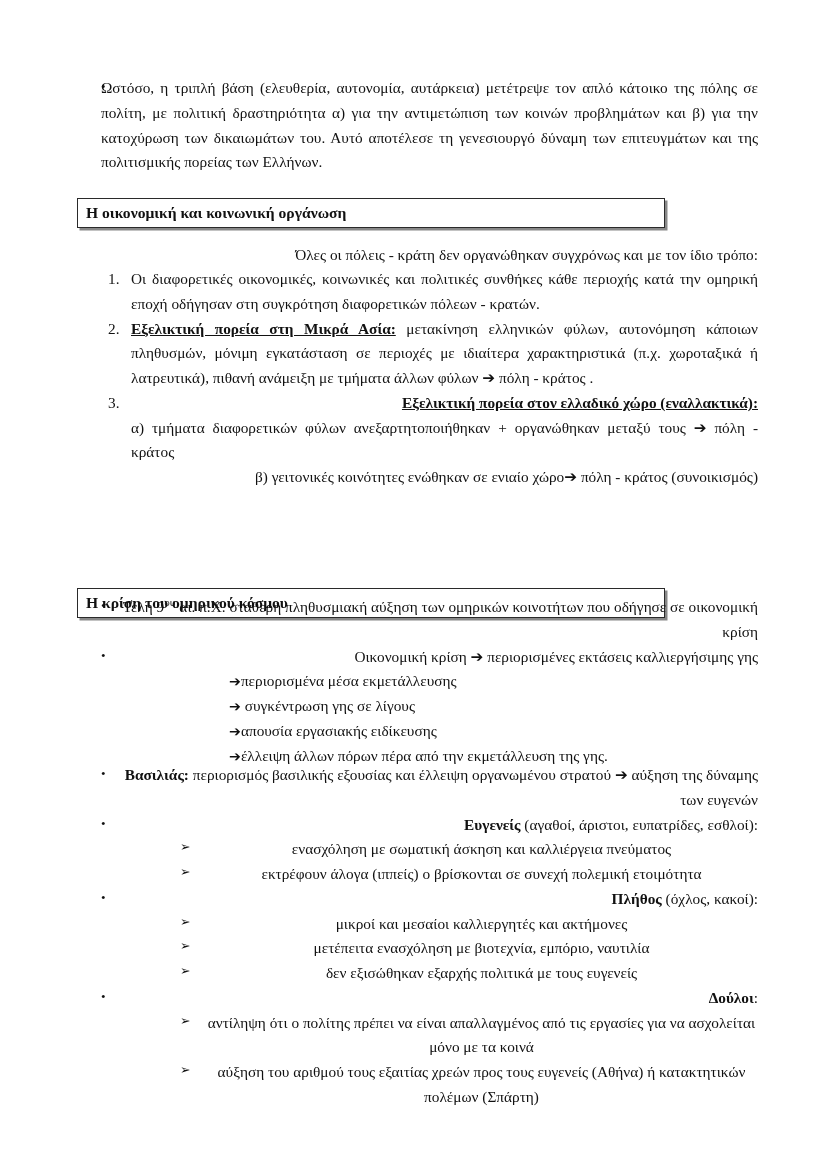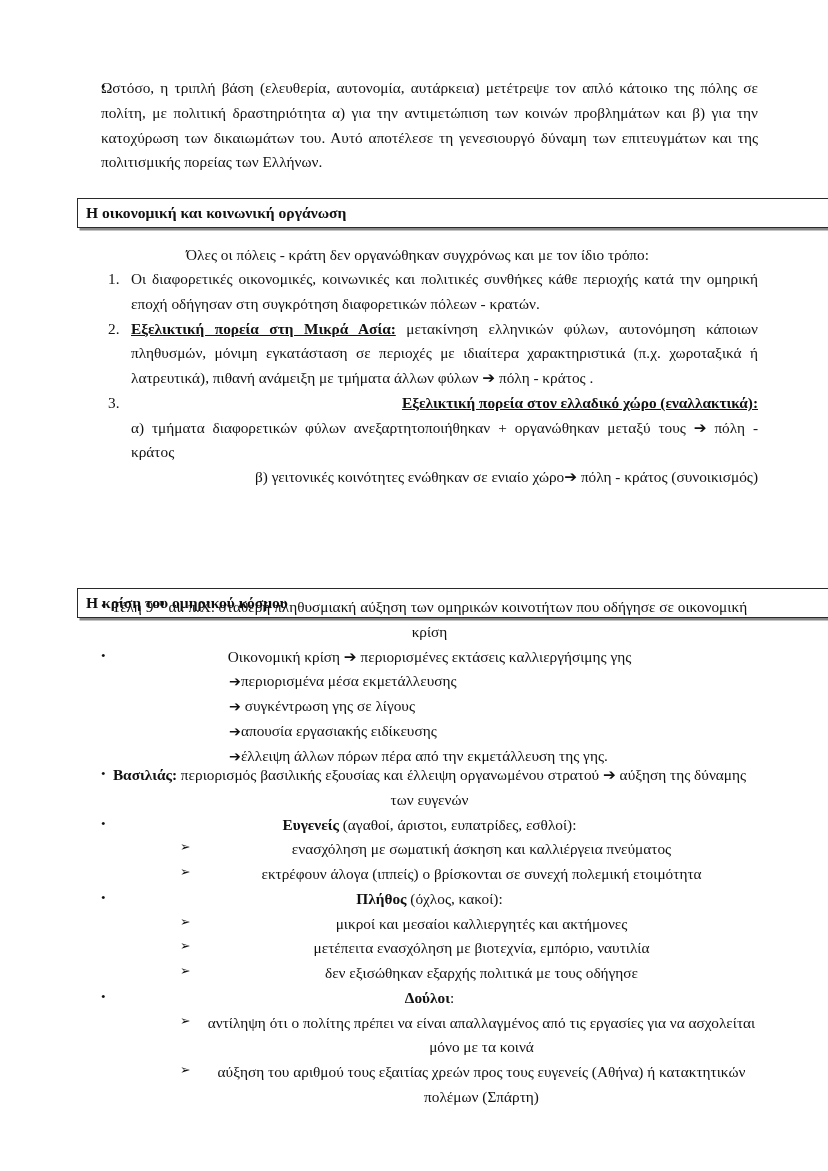--- a/index.html
+++ b/index.html
@@ -44,34 +44,34 @@
     line-height: 1.62;
     box-sizing: border-box;
   }
 
   .para-text {
     flex: 1 1 auto;
     text-align: justify;
     text-justify: inter-word;
   }
   .para-text.left {
-    text-align: center;
+    text-align: right;
   }
 
   
   .section-box {
     border: 1.4px solid #2a2a2a;
     box-shadow: 2.5px 2.5px 0 0 #888888;
     padding: 4px 0 5px 8px;
     font-weight: bold;
     font-size: 15.6px;
     line-height: 1.25;
     background: #ffffff;
     box-sizing: border-box;
-    width: 752px;
+    width: 588px;
   }
 
   
   .num-item {
     display: flex;
     align-items: flex-start;
     font-size: 15.3px;
     line-height: 1.62;
   }
   .num-marker {
@@ -242,21 +242,21 @@
       <span class="chev-body">μικροί και μεσαίοι καλλιεργητές και ακτήμονες</span>
     </div>
 
     <div class="chev-item">
       <span class="chev-marker">➢</span>
       <span class="chev-body">μετέπειτα ενασχόληση με βιοτεχνία, εμπόριο, ναυτιλία</span>
     </div>
 
     <div class="chev-item">
       <span class="chev-marker">➢</span>
-      <span class="chev-body">δεν εξισώθηκαν εξαρχής πολιτικά με τους οδήγησε</span>
+      <span class="chev-body">δεν εξισώθηκαν εξαρχής πολιτικά με τους ευγενείς</span>
     </div>
 
     <div class="para-block">
       <span class="bullet-dot">•</span>
       <span class="para-text left"><b>Δούλοι</b><span>:</span></span>
     </div>
 
     <div class="chev-item">
       <span class="chev-marker">➢</span>
       <span class="chev-body">αντίληψη ότι ο πολίτης πρέπει να είναι απαλλαγμένος από τις εργασίες για να ασχολείται μόνο με τα κοινά</span>

